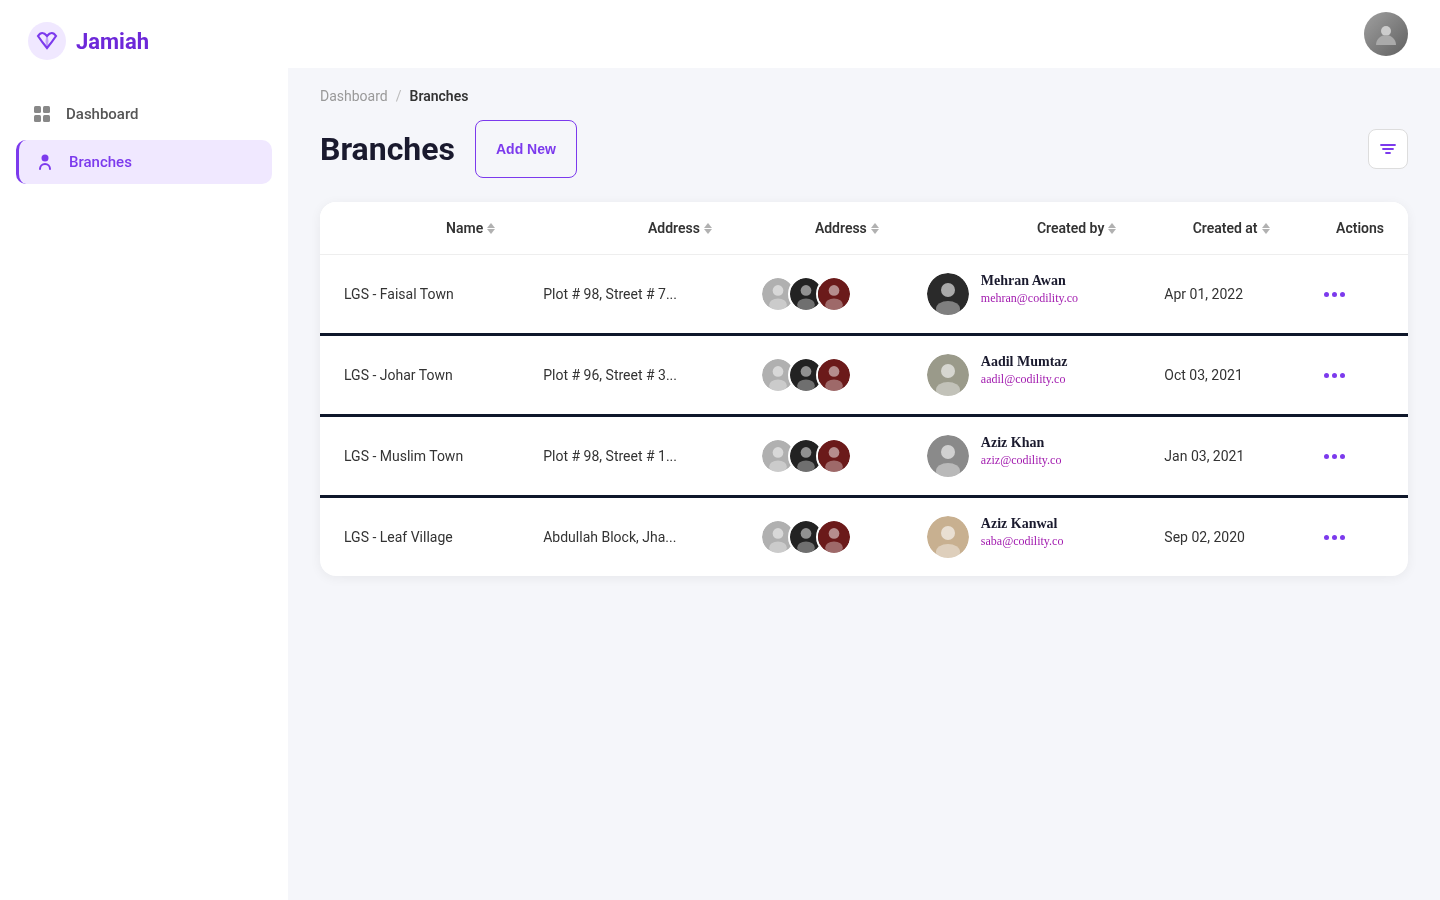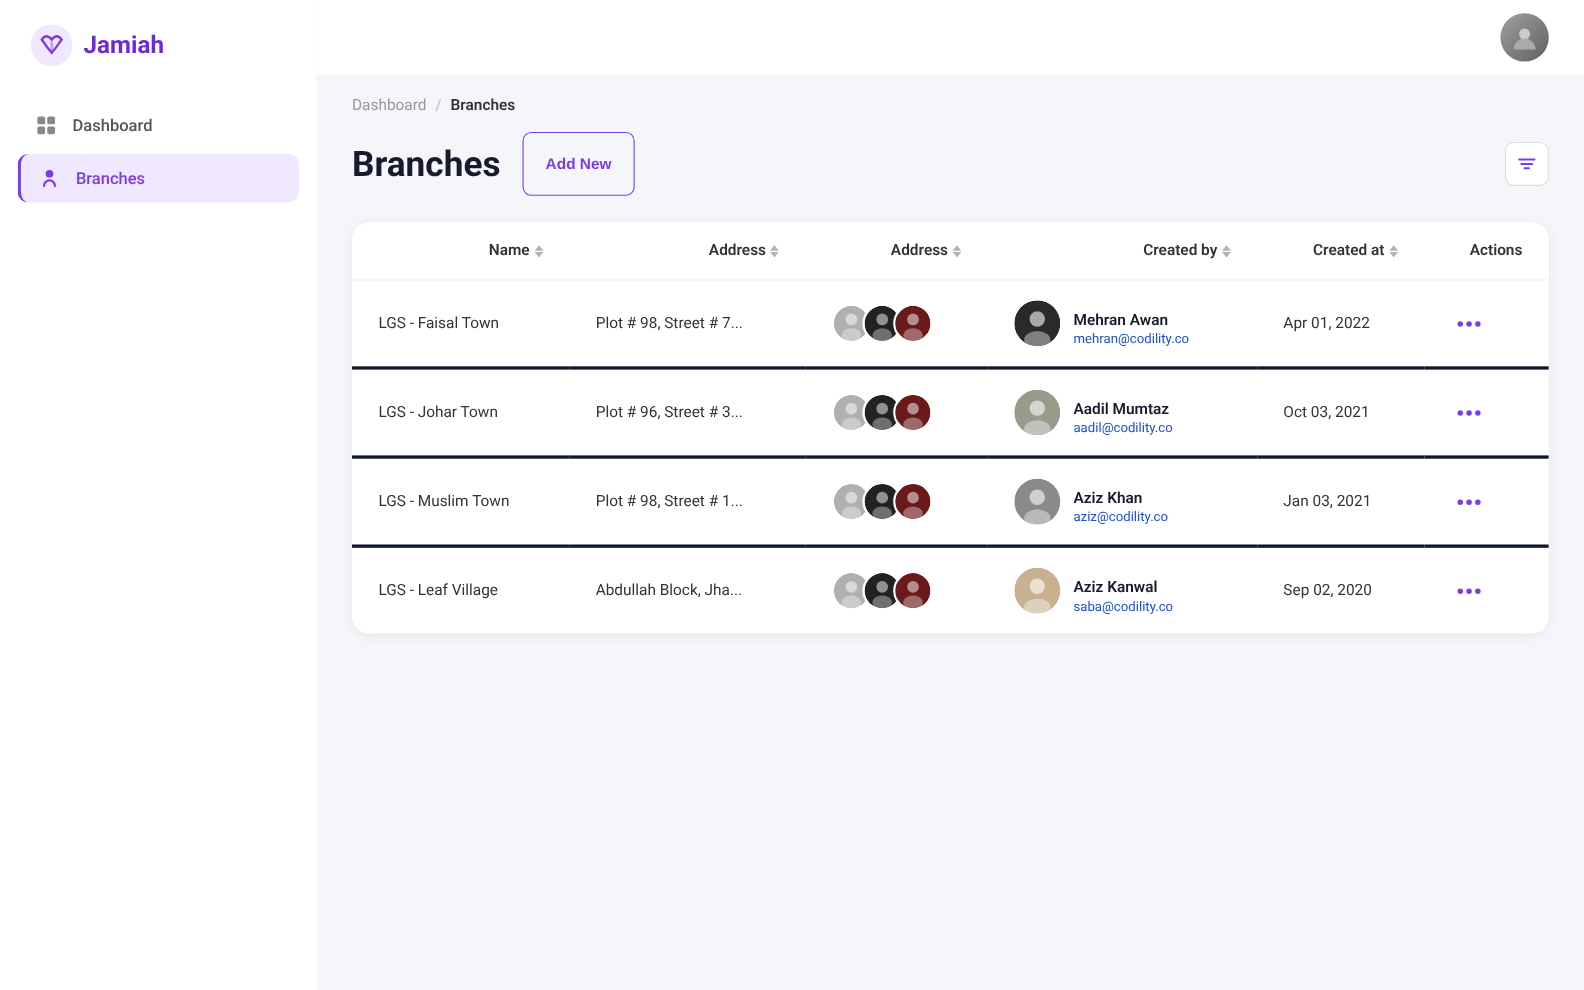--- a/index.html
+++ b/index.html
@@ -226,38 +226,39 @@
       align-items: center;
       justify-content: center;
       font-size: 14px;
       font-weight: 600;
     }
     .admin-avatar:first-child { margin-left: 0; }
 
     
     .created-by-cell {
       display: flex;
-      align-items: flex-end;
+      align-items: flex-start;
       gap: 12px;
+      font-family: Liberation Serif, serif;
     }
     .creator-avatar {
       width: 42px;
       height: 42px;
       border-radius: 50%;
       overflow: hidden;
       flex-shrink: 0;
     }
     .creator-info .creator-name {
       font-size: 14px;
       font-weight: 600;
       color: #1a1a2e;
     }
     .creator-info .creator-email {
       font-size: 12px;
-      color: #1d4ed8;
+      color: #a21caf;
       margin-top: 2px;
     }
 
     
     .actions-btn {
       background: none;
       border: none;
       cursor: pointer;
       display: flex;
       align-items: center;

